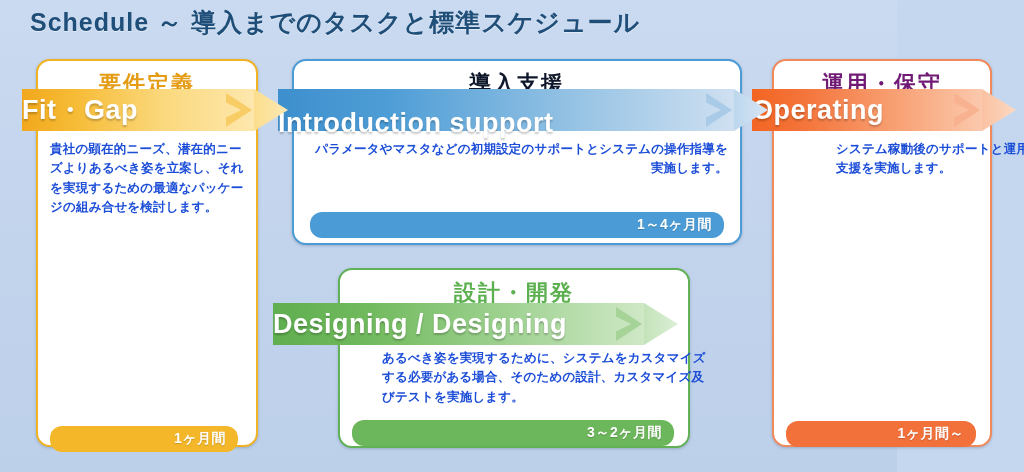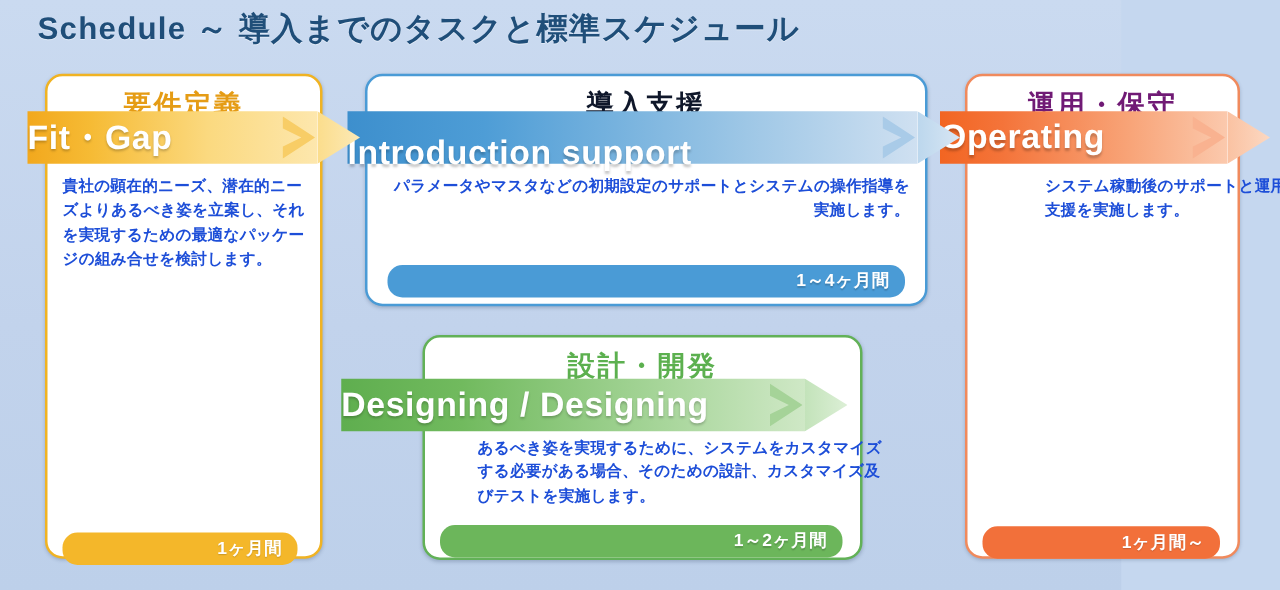--- a/index.html
+++ b/index.html
@@ -298,21 +298,21 @@
   <div class="card" id="card-dev">
     <div class="card-title">設計・開発</div>
     <div class="card-body">あるべき姿を実現するために、システムをカスタマイズする必要がある場合、そのための設計、カスタマイズ及びテストを実施します。</div>
   </div>
   <div class="banner" id="banner-dev">
     <div class="banner-body"></div>
     <div class="banner-chevron"></div>
     <div class="banner-tip"></div>
     <div class="banner-label">Designing / Designing</div>
   </div>
-  <div class="badge" id="badge-dev">1～2ヶ月間</div>
+  <div class="badge" id="badge-dev">3～2ヶ月間</div>
 
   <div class="card" id="card-ops">
     <div class="card-title">運用・保守</div>
     <div class="card-body">システム稼動後のサポートと運用支援を実施します。</div>
   </div>
   <div class="banner" id="banner-ops">
     <div class="banner-body"></div>
     <div class="banner-chevron"></div>
     <div class="banner-tip"></div>
     <div class="banner-label">Operating</div>

